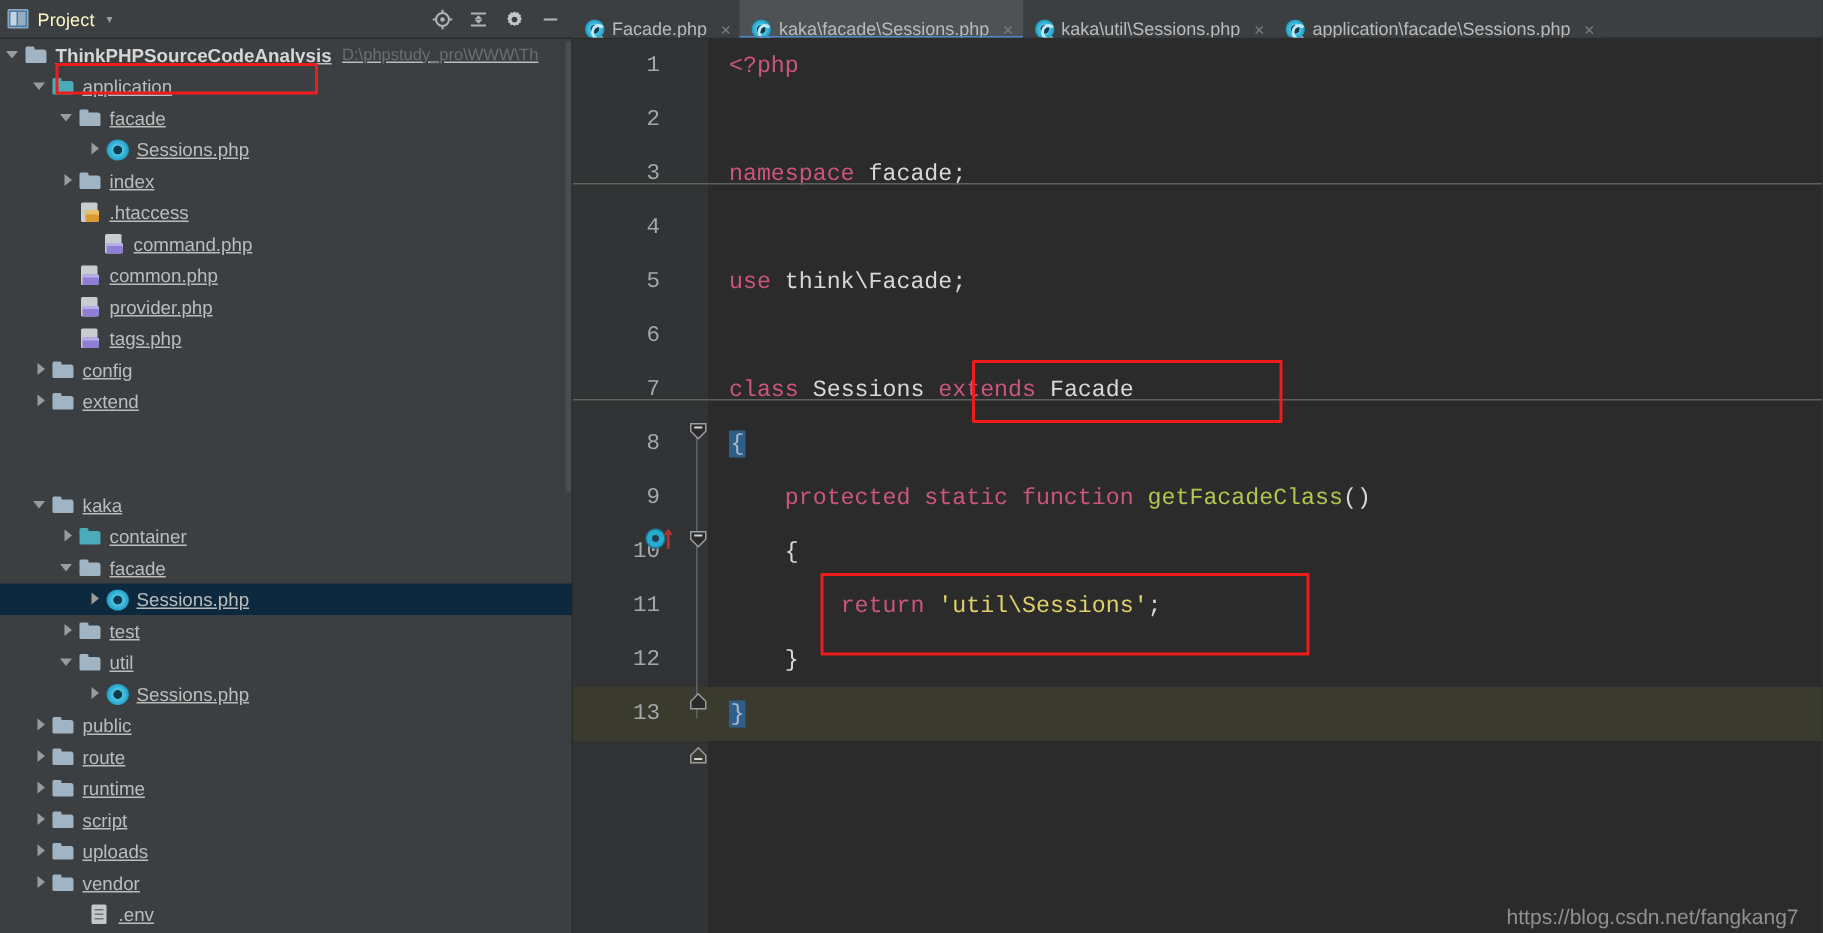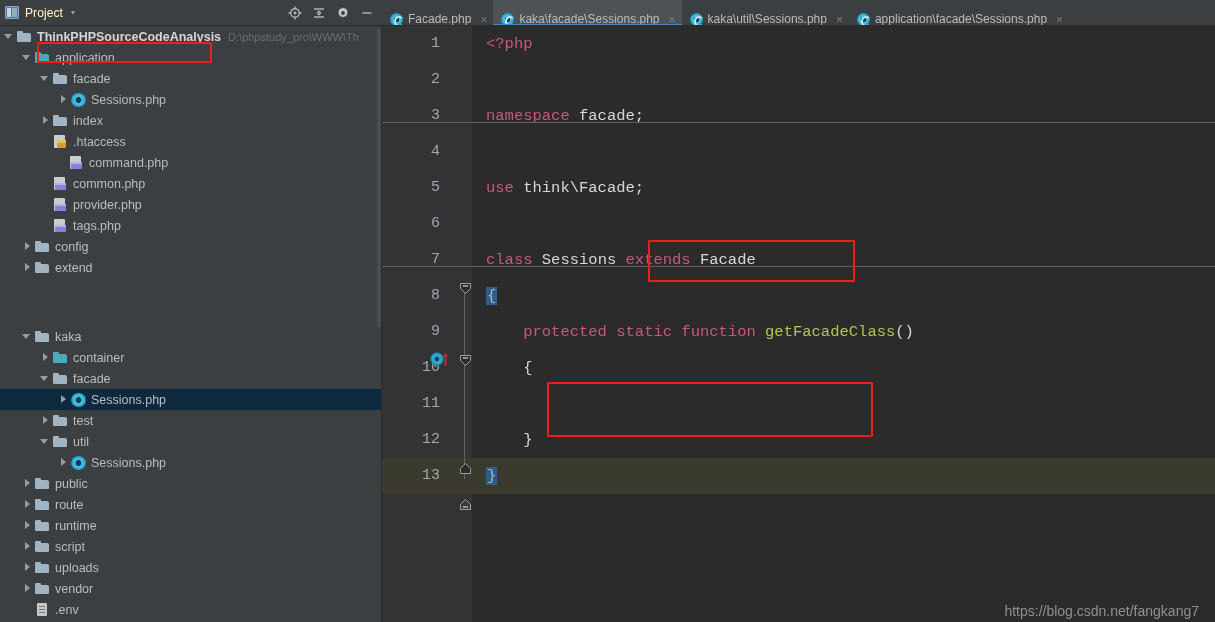--- a/index.html
+++ b/index.html
@@ -43,21 +43,21 @@
   .cicon::after { content: ""; position: absolute; left: 4px; top: 3px; width: 6px; height: 7px;
     border: 2px solid #bfe9f6; border-right-color: transparent; border-radius: 50%; }
 
   
   .bodyrow { display: flex; flex: 1; min-height: 0; }
 
   
   .sidebar { width: 382px; background: #3c3f41; position: relative; overflow: hidden; flex: 0 0 382px; }
   .tree { position: relative; }
   .node { height: 21px; display: flex; align-items: center; font-size: 12.5px;
-    color: #bcbcbc; white-space: nowrap; position: relative; padding-right:4px; }
+    color: #bcbcbc; white-space: nowrap; position: relative; padding-right:4px;text-decoration:underline; }
   .node.selected { background: #0d293e; }
   .arrow { width: 11px; height: 11px; flex: 0 0 11px; position: relative; margin-right: 2px; }
   .arrow.closed::before { content:""; position:absolute; left:3px; top:1px;
     border-left: 5px solid #9b9b9b; border-top: 4.5px solid transparent; border-bottom: 4.5px solid transparent; }
   .arrow.open::before { content:""; position:absolute; left:0px; top:3px;
     border-top: 5px solid #9b9b9b; border-left: 4.5px solid transparent; border-right: 4.5px solid transparent; }
   .arrow.none { }
   .ficon { width: 15px; height: 13px; flex: 0 0 15px; margin-right: 5px; position: relative; }
   
   .ficon.folder::before { content:""; position:absolute; left:0; top:3px; width:14px; height:9px;
@@ -309,21 +309,21 @@
           <div class="node" style="padding-left: 22px;">
             <span class="arrow closed"></span>
             <span class="ficon folder"></span>
             <span>uploads</span>
           </div>
           <div class="node" style="padding-left: 22px;">
             <span class="arrow closed"></span>
             <span class="ficon folder"></span>
             <span>vendor</span>
           </div>
-          <div class="node" style="padding-left: 22px;">
+          <div class="node" style="padding-left: 22px; margin-left: 24px;">
             <span class="arrow none"></span>
             <span class="ficon doc"></span>
             <span>.env</span>
           </div>
           <div class="node" style="padding-left: 22px;">
             <span class="arrow none"></span>
             <span class="ficon doc"></span>
             <span>.gitignore</span>
           </div>
           <div class="node" style="padding-left: 22px;">
@@ -346,20 +346,21 @@
           <div class="cline" style="top: 0px; padding-left: 14px;"><span class="kw">&lt;?php</span></div>
           <div class="cline" style="top: 36px; padding-left: 14px;"></div>
           <div class="cline" style="top: 72px; padding-left: 14px;"><span class="kw">namespace</span><span class="wt"> facade;</span></div>
           <div class="cline" style="top: 108px; padding-left: 14px;"></div>
           <div class="cline" style="top: 144px; padding-left: 14px;"><span class="kw">use</span><span class="wt"> think\Facade;</span></div>
           <div class="cline" style="top: 180px; padding-left: 14px;"></div>
           <div class="cline" style="top: 216px; padding-left: 14px;"><span class="kw">class</span><span class="wt"> Sessions </span><span class="kw">extends</span><span class="wt"> Facade</span></div>
           <div class="cline" style="top: 252px; padding-left: 14px;"><span class="brace-hl">{</span></div>
           <div class="cline" style="top: 288px; padding-left: 14px;"><span class="kw">    protected static function</span><span class="wt"> </span><span class="fn">getFacadeClass</span><span class="wt">()</span></div>
           <div class="cline" style="top: 324px; padding-left: 14px;"><span class="wt">    {</span></div>
+          <div class="cline" style="top: 360px; padding-left: 14px;"><span class="wt">        </span><span class="kw">return</span><span class="wt"> </span><span class="str">'util\Sessions'</span><span class="wt">;</span></div>
           <div class="cline" style="top: 396px; padding-left: 14px;"><span class="wt">    }</span></div>
           <div class="cline" style="top: 432px; padding-left: 14px;"><span class="brace-hl">}</span></div>
         </div>
 
       <div id="linenos" style="position: absolute; left: 0px; top: 0px; width: 77px; height: 100%;">
           <div style="position: absolute; left: 0px; width: 58px; text-align: right; color: rgb(165, 168, 171); font-family: &quot;Liberation Mono&quot;, monospace; font-size: 15px; height: 36px; line-height: 36px; top: 0px;">1</div>
           <div style="position: absolute; left: 0px; width: 58px; text-align: right; color: rgb(165, 168, 171); font-family: &quot;Liberation Mono&quot;, monospace; font-size: 15px; height: 36px; line-height: 36px; top: 36px;">2</div>
           <div style="position: absolute; left: 0px; width: 58px; text-align: right; color: rgb(165, 168, 171); font-family: &quot;Liberation Mono&quot;, monospace; font-size: 15px; height: 36px; line-height: 36px; top: 72px;">3</div>
           <div style="position: absolute; left: 0px; width: 58px; text-align: right; color: rgb(165, 168, 171); font-family: &quot;Liberation Mono&quot;, monospace; font-size: 15px; height: 36px; line-height: 36px; top: 108px;">4</div>
           <div style="position: absolute; left: 0px; width: 58px; text-align: right; color: rgb(165, 168, 171); font-family: &quot;Liberation Mono&quot;, monospace; font-size: 15px; height: 36px; line-height: 36px; top: 144px;">5</div>

